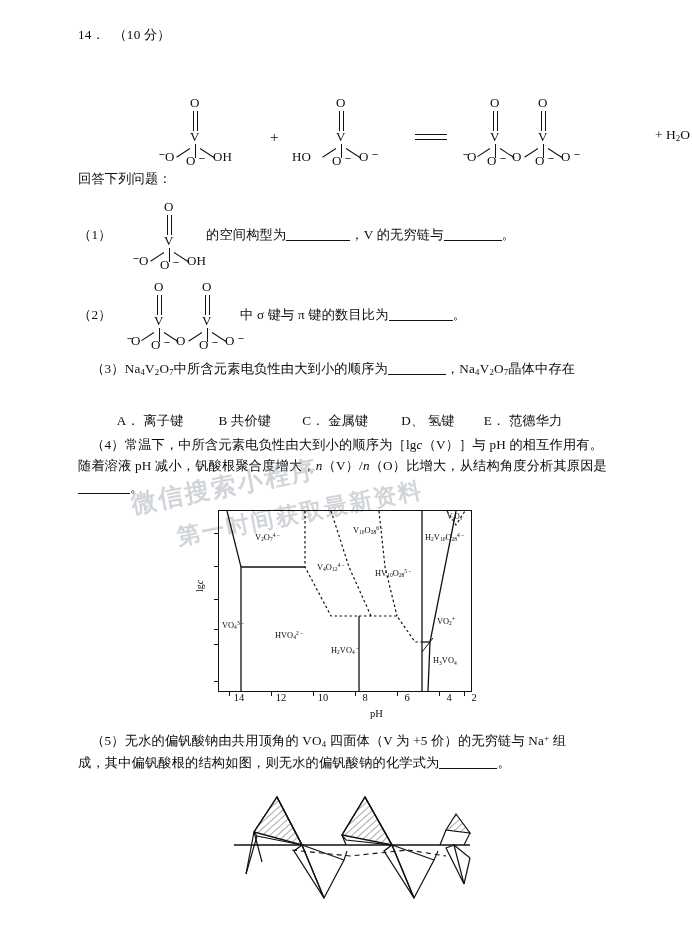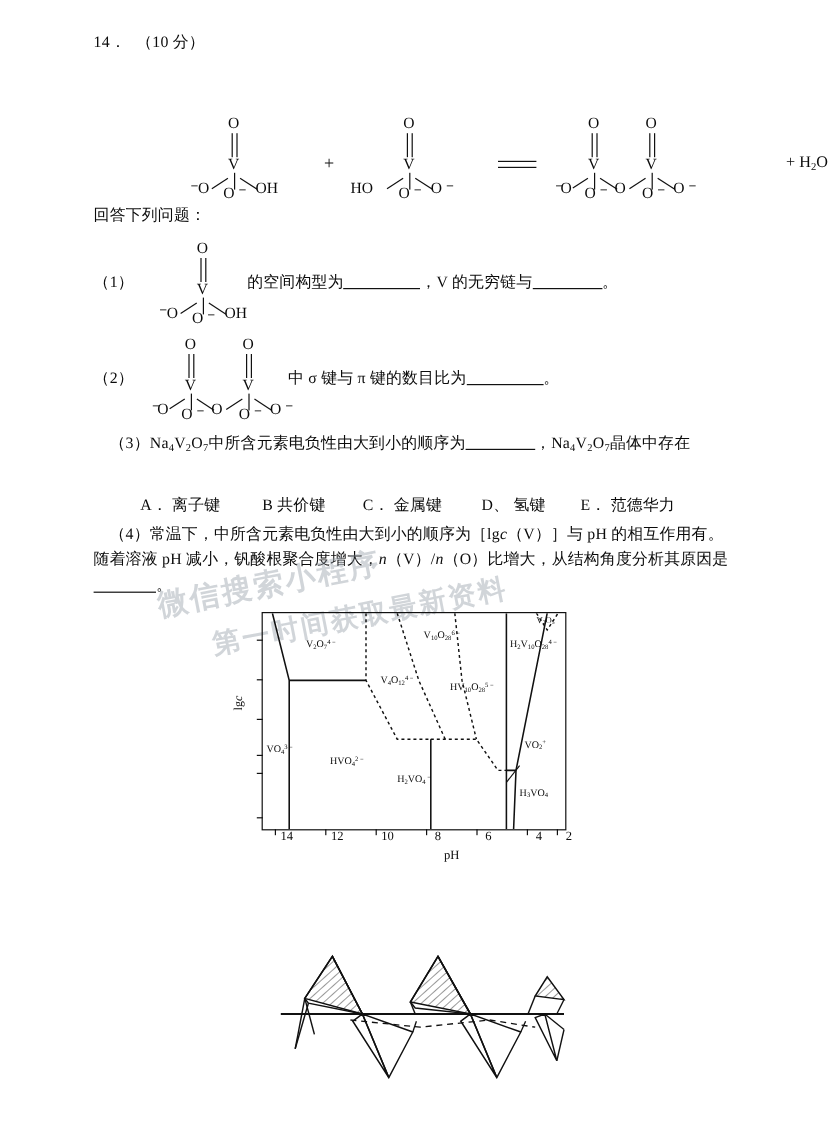--- a/index.html
+++ b/index.html
@@ -274,20 +274,28 @@
     <div class="xt" style="left:32px;">14</div>
     <div class="xt" style="left:74px;">12</div>
     <div class="xt" style="left:116px;">10</div>
     <div class="xt" style="left:158px;">8</div>
     <div class="xt" style="left:200px;">6</div>
     <div class="xt" style="left:242px;">4</div>
     <div class="xt" style="left:267px;">2</div>
     <div class="xlab">pH</div>
   </div>
 
+  <div class="para txt" style="left:78px;top:730px;width:562px;">
+    <div style="text-indent:1em;">
+      <span>（5）</span><span>无水的偏钒酸钠由共用顶角的 VO</span><sub>4</sub><span> 四面体（V 为 +5 价）的无穷链与 Na</span><sup>+</sup><span> 组</span>
+    </div>
+    <div>
+      <span>成，其中偏钒酸根的结构如图，则无水的偏钒酸钠的化学式为</span><span class="blank b58"></span><span>。</span>
+    </div>
+  </div>
 
   <div id="chain-figure">
     <svg width="240" height="120" viewBox="0 0 240 120">
       <defs>
         <pattern id="hatch" patternUnits="userSpaceOnUse" width="5" height="5" patternTransform="rotate(48)">
           <line x1="0" y1="0" x2="0" y2="5" stroke="#333" stroke-width="0.85"></line>
         </pattern>
       </defs>
 
       <line x1="2" y1="57" x2="238" y2="57" stroke="#111" stroke-width="1.6"></line>

